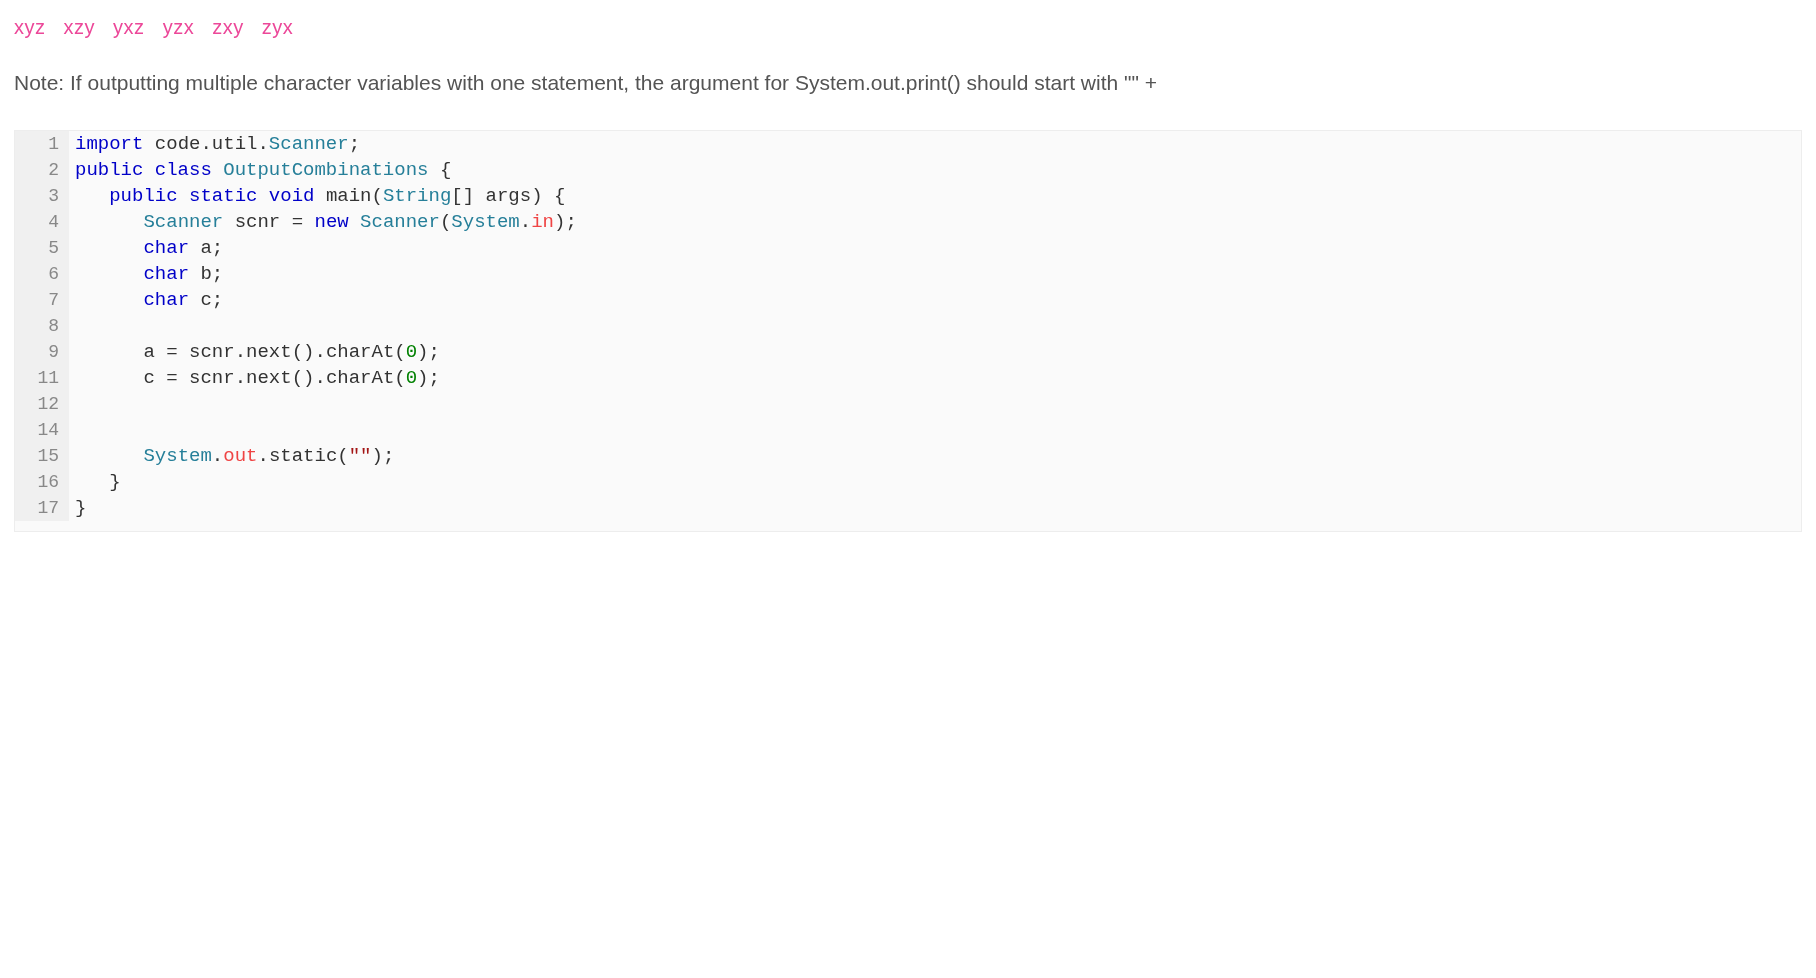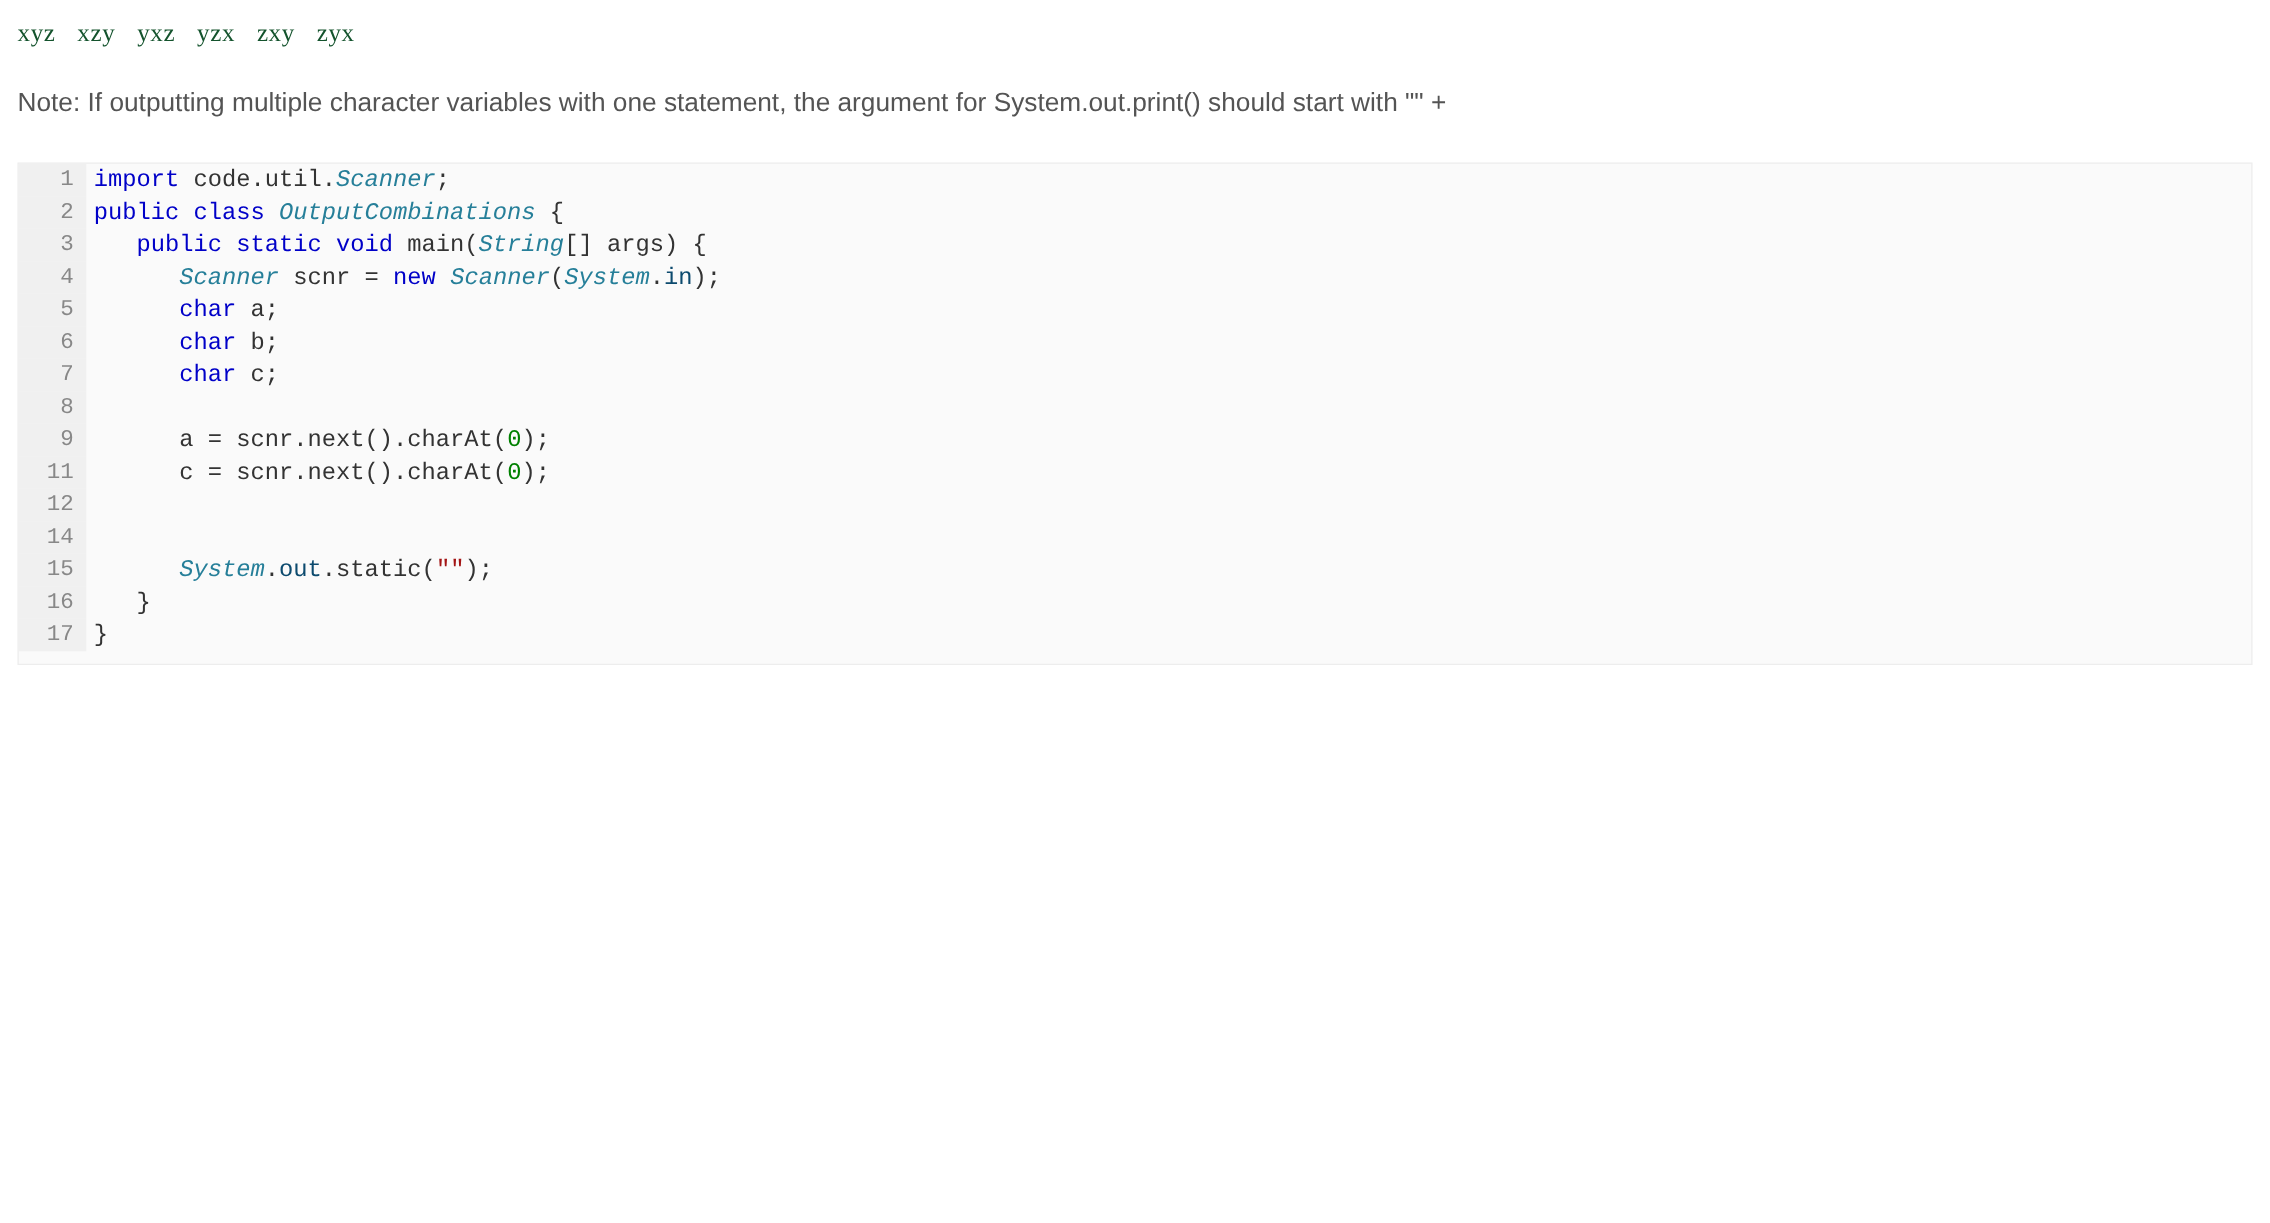--- a/index.html
+++ b/index.html
@@ -10,23 +10,23 @@
       background: #fff;
       color: #545454;
       font-size: 21px;
       line-height: 1.55;
     }
     .prompt p {
       margin: 0 0 24px 0;
       font-weight: 400;
     }
     .sample-output {
-      font-family: Liberation Serif, serif;
+      font-family: Liberation Sans, sans-serif;
       font-weight: bold;
-      color: #14532d;
+      color: #ec4899;
       letter-spacing: 0.5px;
       word-spacing: 12px;
       margin: 0 0 24px 0;
       font-size: 20px;
     }
     .code-container {
       margin-top: 30px;
       border: 1px solid #ededed;
       background: #fafafa;
       font-family: Consolas, Menlo, "Courier New", monospace;
@@ -50,22 +50,22 @@
     .code {
       white-space: pre;
       padding-left: 6px;
       color: #333;
       flex: 1;
     }
     .row-current .code {
       background: #e9e9e9;
     }
     .kw   { color: #0000c8; }
-    .type { color: #267f99; font-style: italic; }
-    .mem  { color: #0c4a6e; }
+    .type { color: #267f99; }
+    .mem  { color: #ef4444; }
     .num  { color: #008000; }
     .str  { color: #a31515; }
     .op   { color: #333; }
     .caret {
       display: inline-block;
       width: 1px;
       height: 20px;
       background: #555;
       vertical-align: -3px;
     }

